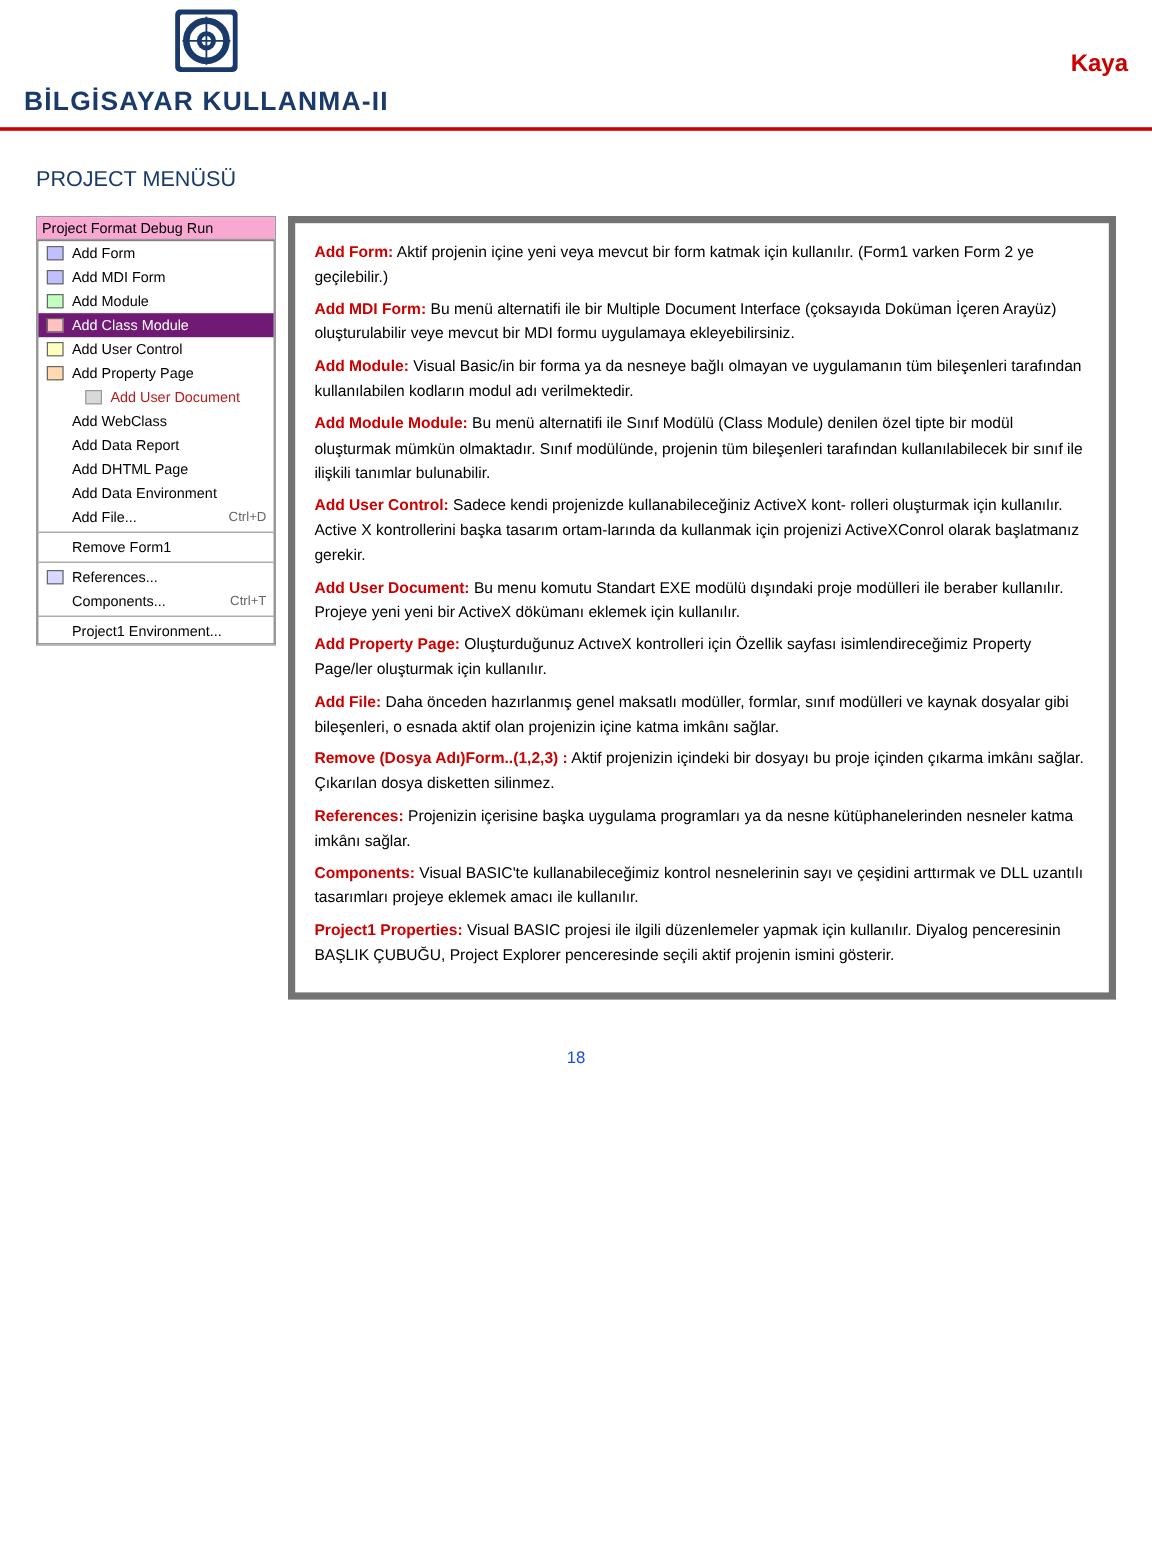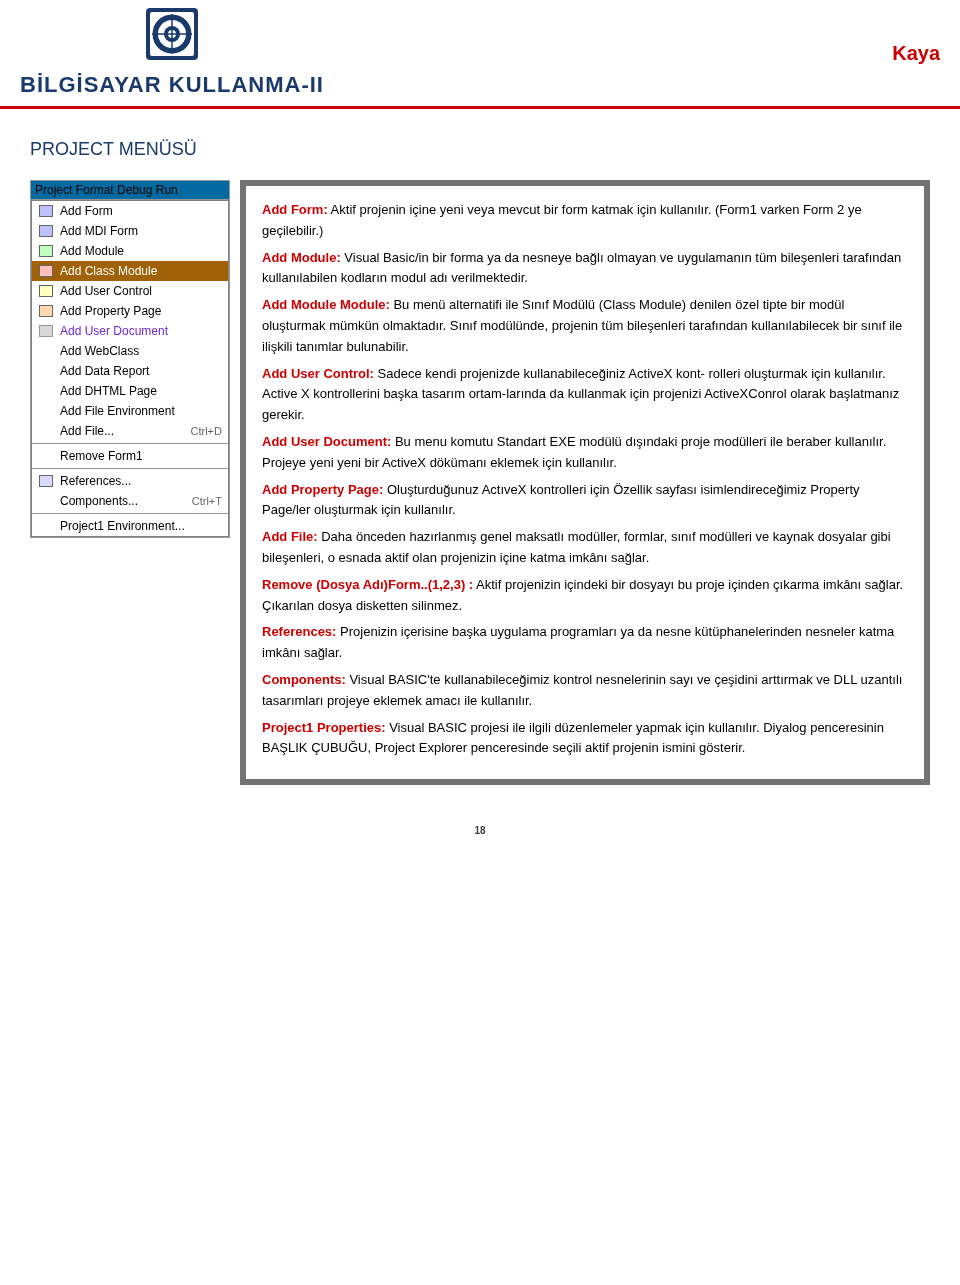--- a/index.html
+++ b/index.html
@@ -84,21 +84,21 @@
     
     .menu-panel {
       width: 200px;
       min-width: 200px;
       border: 1px solid #999;
       background: #f0f0f0;
       font-family: 'Arial', sans-serif;
       font-size: 12px;
     }
     .menu-menubar {
-      background: #0369a1;
+      background: #f9a8d4;
       border-bottom: 1px solid #999;
       padding: 2px 4px;
       display: flex;
       gap: 8px;
     }
     .menu-menubar span {
       font-size: 12px;
       color: #000;
     }
     .menu-items {
@@ -108,25 +108,26 @@
     .menu-item {
       display: flex;
       align-items: center;
       padding: 2px 6px;
       gap: 6px;
       font-size: 12px;
       color: #000;
       min-height: 20px;
     }
     .menu-item.highlighted {
-      background: #a16207;
+      background: #701a75;
       color: #fff;
     }
     .menu-item.disabled {
-      color: #6d28d9;
+      color: #b91c1c;
+      margin-left: 32px;
     }
     .menu-item.separator {
       border-top: 1px solid #999;
       margin: 2px 0;
       padding: 0;
       min-height: 1px;
     }
     .menu-icon {
       width: 16px;
       height: 16px;
@@ -158,23 +159,22 @@
     }
     .text-content .bold-red {
       font-weight: bold;
       color: #c00;
     }
 
     
     .page-footer {
       text-align: center;
       padding: 20px;
-      font-size: 10px;
-      color: #404040;
-      font-weight: bold;
+      font-size: 14px;
+      color: #1d4ed8;
     }
 
     
     .icon-form { background: #c0c0ff; border: 1px solid #666; width: 14px; height: 12px; }
     .icon-module { background: #c0ffc0; border: 1px solid #666; width: 14px; height: 12px; }
     .icon-class { background: #ffc0c0; border: 1px solid #666; width: 14px; height: 12px; }
     .icon-user { background: #ffffc0; border: 1px solid #666; width: 14px; height: 12px; }
     .icon-prop { background: #ffd9b0; border: 1px solid #666; width: 14px; height: 12px; }
     .icon-doc { background: #d9d9d9; border: 1px solid #999; width: 14px; height: 12px; }
     .icon-ref { background: #d9d9ff; border: 1px solid #666; width: 14px; height: 12px; }
@@ -262,21 +262,21 @@
         <div class="menu-item">
           <span class="menu-icon"></span>
           <span class="menu-item-text">Add Data Report</span>
         </div>
         <div class="menu-item">
           <span class="menu-icon"></span>
           <span class="menu-item-text">Add DHTML Page</span>
         </div>
         <div class="menu-item">
           <span class="menu-icon"></span>
-          <span class="menu-item-text">Add File Environment</span>
+          <span class="menu-item-text">Add Data Environment</span>
         </div>
         <div class="menu-item">
           <span class="menu-icon"></span>
           <span class="menu-item-text">Add File...</span>
           <span class="menu-shortcut">Ctrl+D</span>
         </div>
         <div class="menu-item separator"></div>
         <div class="menu-item">
           <span class="menu-icon"></span>
           <span class="menu-item-text">Remove Form1</span>
@@ -302,20 +302,24 @@
       </div>
     </div>
 
     <div class="text-content">
 
       <p>
         <span class="bold-red">Add Form:</span>
         Aktif projenin içine yeni veya mevcut bir form katmak için kullanılır. (Form1 varken Form 2 ye geçilebilir.)
       </p>
 
+      <p>
+        <span class="bold-red">Add MDI Form:</span>
+        Bu menü alternatifi ile bir Multiple Document Interface (çoksayıda Doküman İçeren Arayüz) oluşturulabilir veye mevcut bir MDI formu uygulamaya ekleyebilirsiniz.
+      </p>
 
       <p>
         <span class="bold-red">Add Module:</span>
         Visual Basic/in bir forma ya da nesneye bağlı olmayan ve uygulamanın tüm bileşenleri tarafından kullanılabilen kodların modul adı verilmektedir.
       </p>
 
       <p>
         <span class="bold-red">Add Module Module:</span>
         Bu menü alternatifi ile Sınıf Modülü (Class Module) denilen özel tipte bir modül oluşturmak mümkün olmaktadır. Sınıf modülünde, projenin tüm bileşenleri tarafından kullanılabilecek bir sınıf ile ilişkili tanımlar bulunabilir.
       </p>

